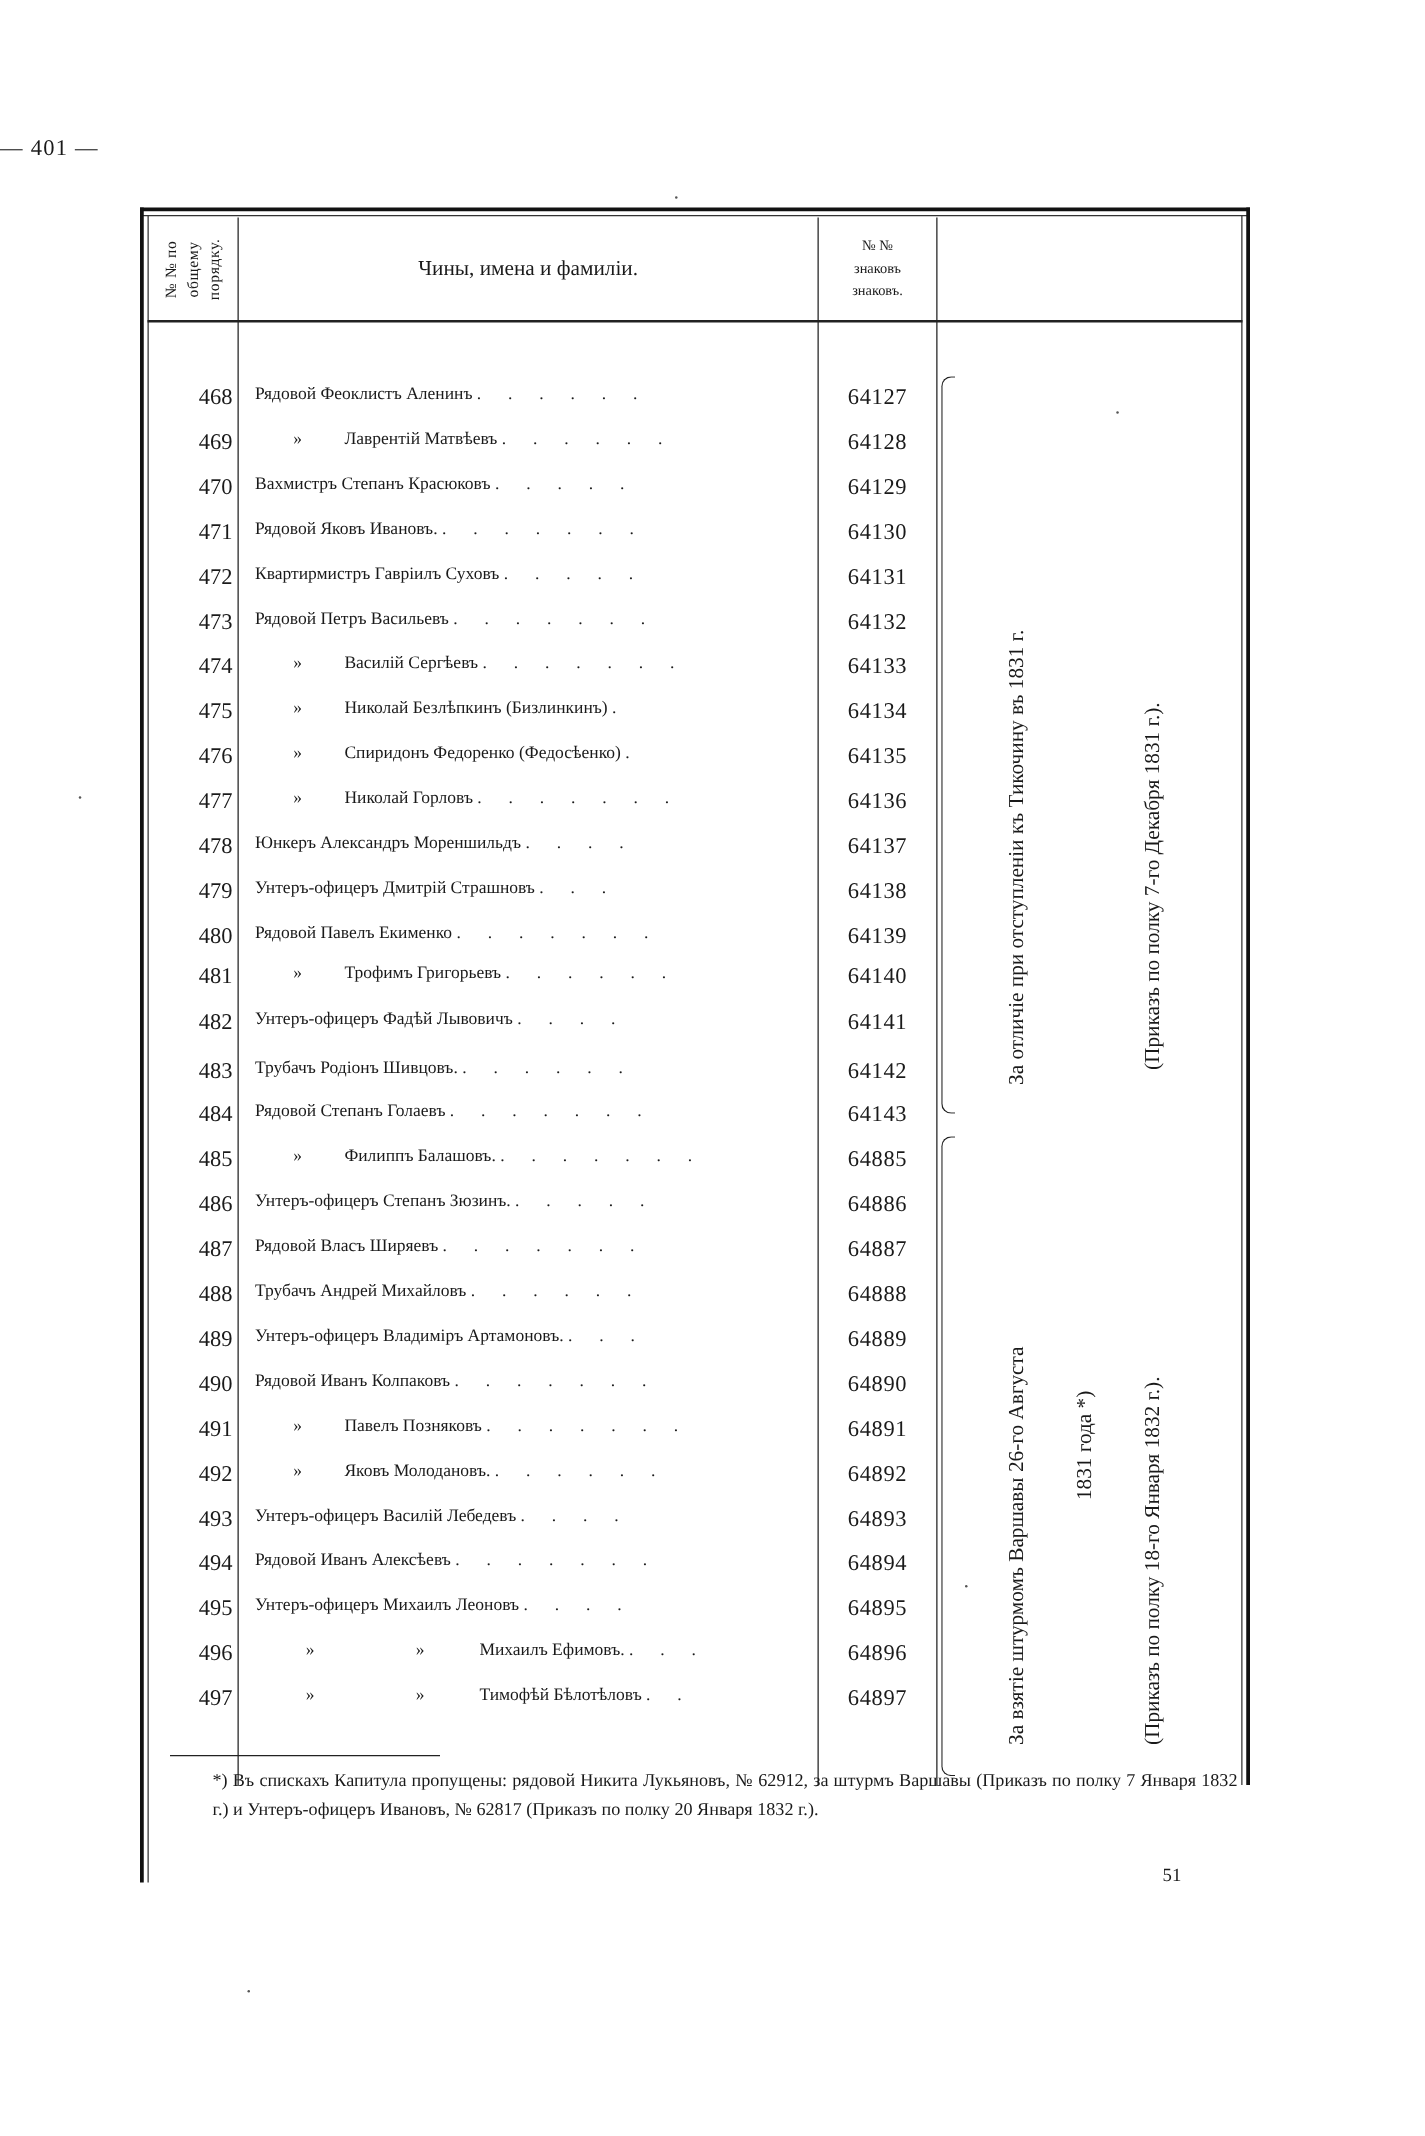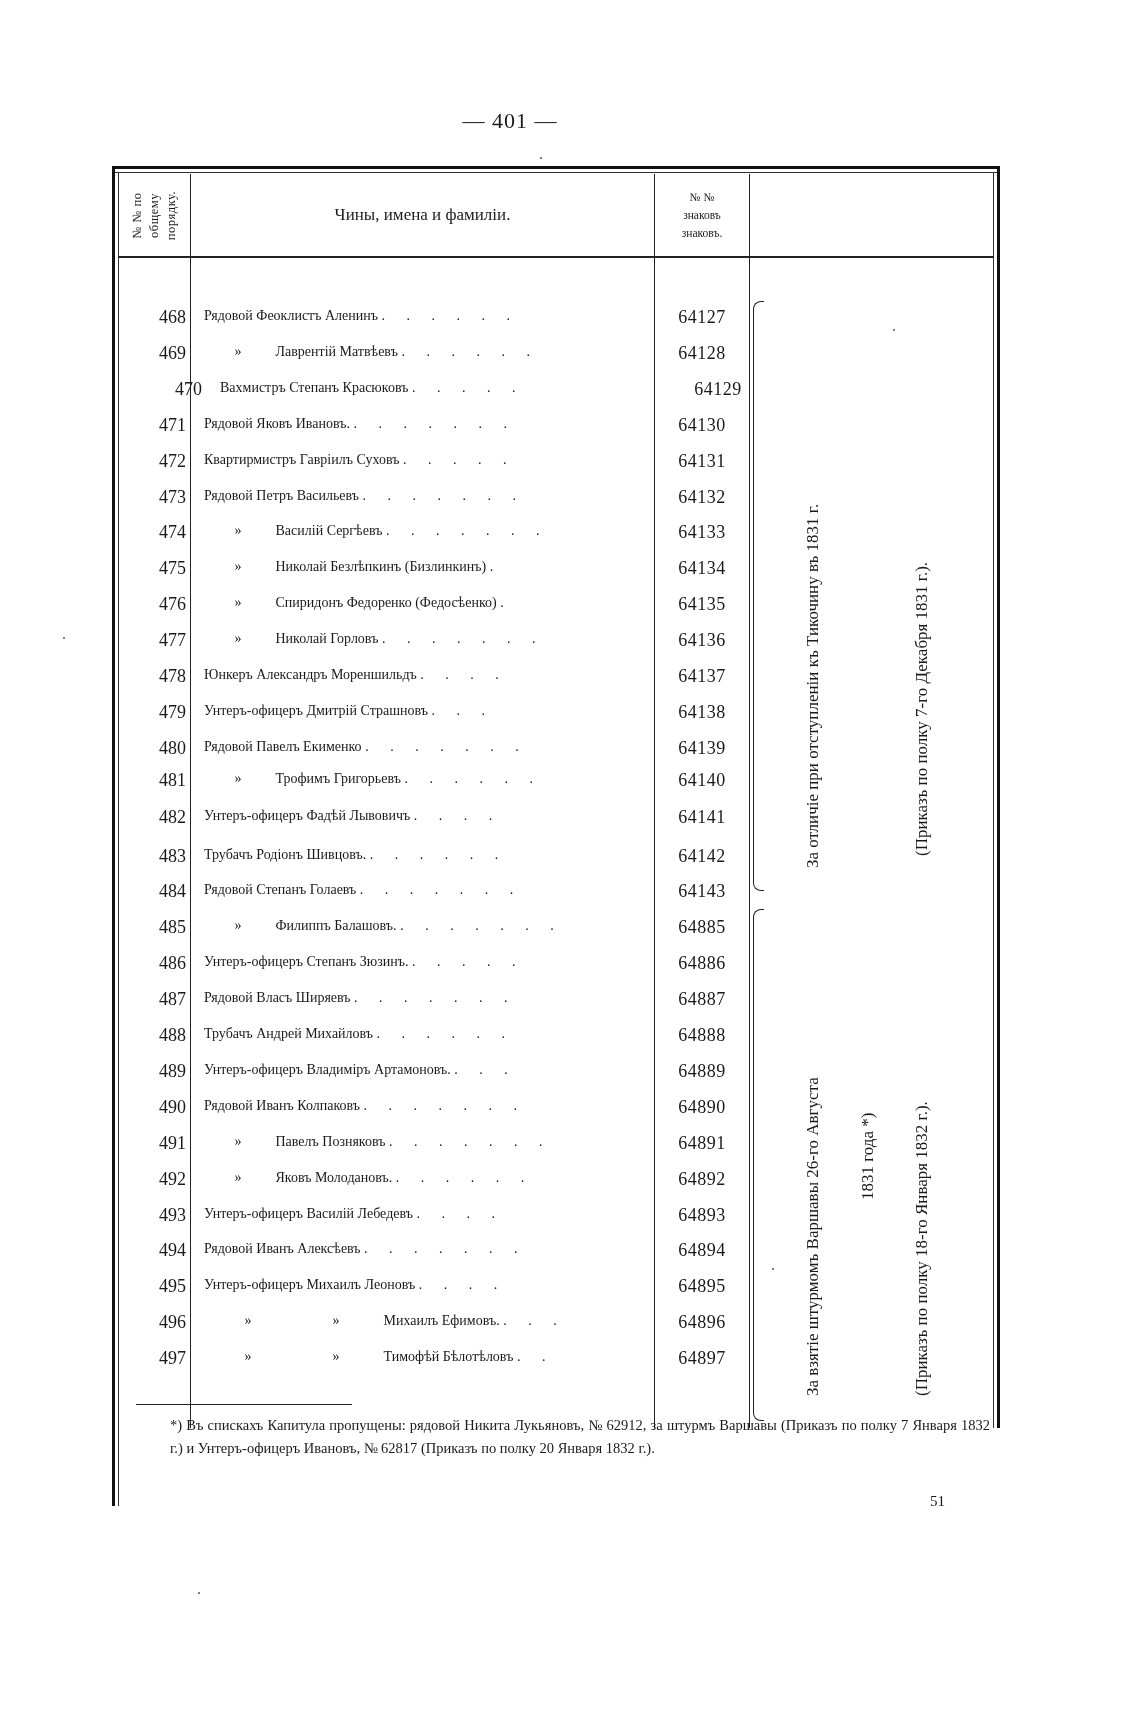--- a/index.html
+++ b/index.html
@@ -1,19 +1,19 @@
 <!DOCTYPE html>
 <html><head>
 <meta charset="utf-8">
 <style>
   html, body { margin:0; padding:0; background:#ffffff; }
   body { width:1140px; height:1709px; position:relative; overflow:hidden;
          font-family:"Liberation Serif","DejaVu Serif",serif; color:#1a1a1a; }
   .abs { position:absolute; }
-  #page-number { left:0; width:1020px; top:108px; text-align:center; font-size:22px; letter-spacing:1px; }
+  #page-number { left:0; width:1020px; top:108px; text-align:left; font-size:18px; letter-spacing:1px; }
   
   #table-frame { left:112px; top:166px; width:888px; height:1340px; }
   .frame-top1 { position:absolute; left:0; right:0; top:0; height:3px; background:#111; }
   .frame-top2 { position:absolute; left:0; right:0; top:6px; height:1px; background:#333; }
   .frame-left1 { position:absolute; left:0; top:0; bottom:0; width:3px; background:#111; }
   .frame-left2 { position:absolute; left:6px; top:6px; bottom:0; width:1px; background:#333; }
   .frame-right1 { position:absolute; right:0; top:0; height:1262px; width:3px; background:#111; }
   .frame-right2 { position:absolute; right:6px; top:6px; height:1256px; width:1px; background:#333; }
   .hdr-bottom { position:absolute; left:6px; right:6px; top:90px; height:2px; background:#222; }
   .vline { position:absolute; width:1px; background:#222; }
@@ -81,21 +81,21 @@
       <div class="row" style="top: 134px;">
         <div class="c-num">468</div>
         <div class="c-name"><span>Рядовой</span> <span>Феоклистъ Аленинъ</span> <span class="dots">. . . . . .</span></div>
         <div class="c-badge">64127</div>
       </div>
       <div class="row" style="top: 169.9px;">
         <div class="c-num">469</div>
         <div class="c-name"><span class="ditto">»</span> <span>Лаврентій Матвѣевъ</span> <span class="dots">. . . . . .</span></div>
         <div class="c-badge">64128</div>
       </div>
-      <div class="row" style="top: 205.8px; margin-left: 16px;">
+      <div class="row" style="top: 205.8px;">
         <div class="c-num">470</div>
         <div class="c-name"><span>Вахмистръ</span> <span>Степанъ Красюковъ</span> <span class="dots">. . . . .</span></div>
         <div class="c-badge">64129</div>
       </div>
       <div class="row" style="top: 241.7px;">
         <div class="c-num">471</div>
         <div class="c-name"><span>Рядовой</span> <span>Яковъ Ивановъ.</span> <span class="dots">. . . . . . .</span></div>
         <div class="c-badge">64130</div>
       </div>
       <div class="row" style="top: 277.6px;">

